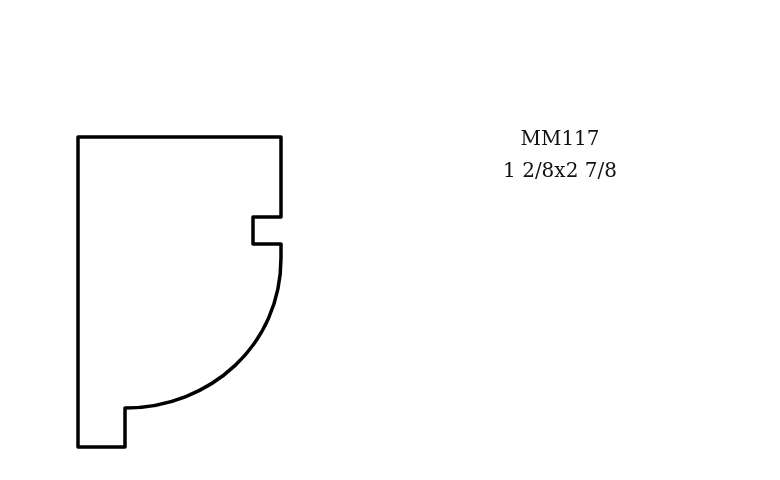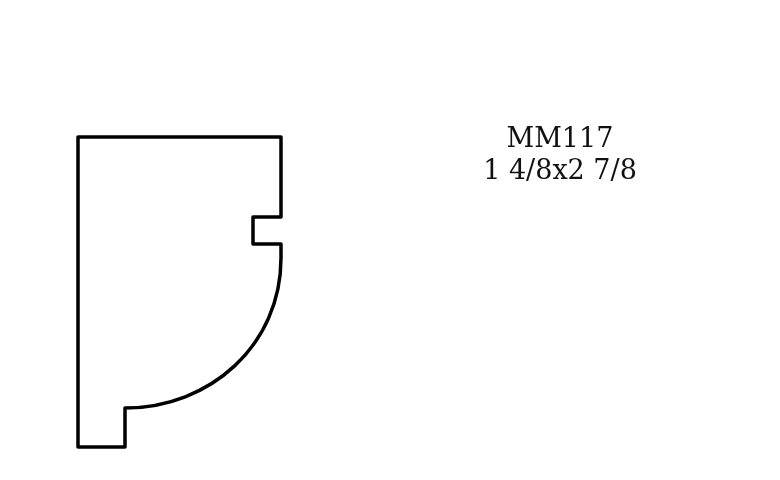--- a/index.html
+++ b/index.html
@@ -2,28 +2,28 @@
 <html><head>
 <meta charset="utf-8">
 <style>
   html, body { margin: 0; padding: 0; background: #ffffff; }
   body { width: 780px; height: 480px; position: relative; overflow: hidden; }
   #profile { position: absolute; left: 0; top: 0; width: 780px; height: 480px; }
   .label-block {
     position: absolute; left: 440px; top: 122px; width: 240px;
     text-align: center; color: #111111;
     font-family: "DejaVu Serif", "Liberation Serif", serif;
-    font-size: 27px; line-height: 32px;
+    font-size: 20px; line-height: 32px;
   }
   .label-block div { white-space: nowrap; }
 </style>
 </head>
 <body>
 
 <svg id="profile" viewBox="0 0 780 480" xmlns="http://www.w3.org/2000/svg">
   <path d="M78,137 L281,137 L281,217 L253,217 L253,244 L281,244
            L281,258 C281,345 210,408 125,408 L125,447 L78,447 Z" fill="none" stroke="#000000" stroke-width="3.5" stroke-linejoin="round"></path>
 </svg>
 
 <div class="label-block">
   <div>MM117</div>
-  <div>1 4/8x2 7/8</div>
+  <div>1 2/8x2 7/8</div>
 </div>
 
 </body></html>

